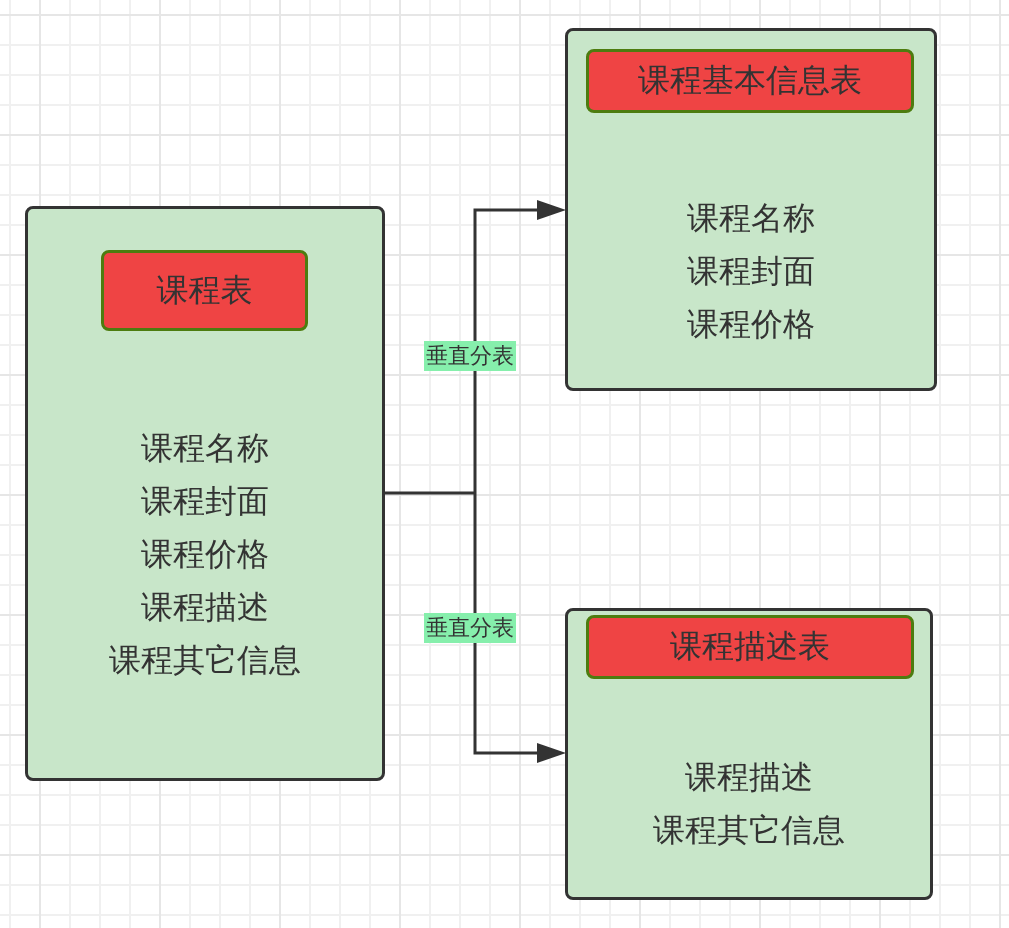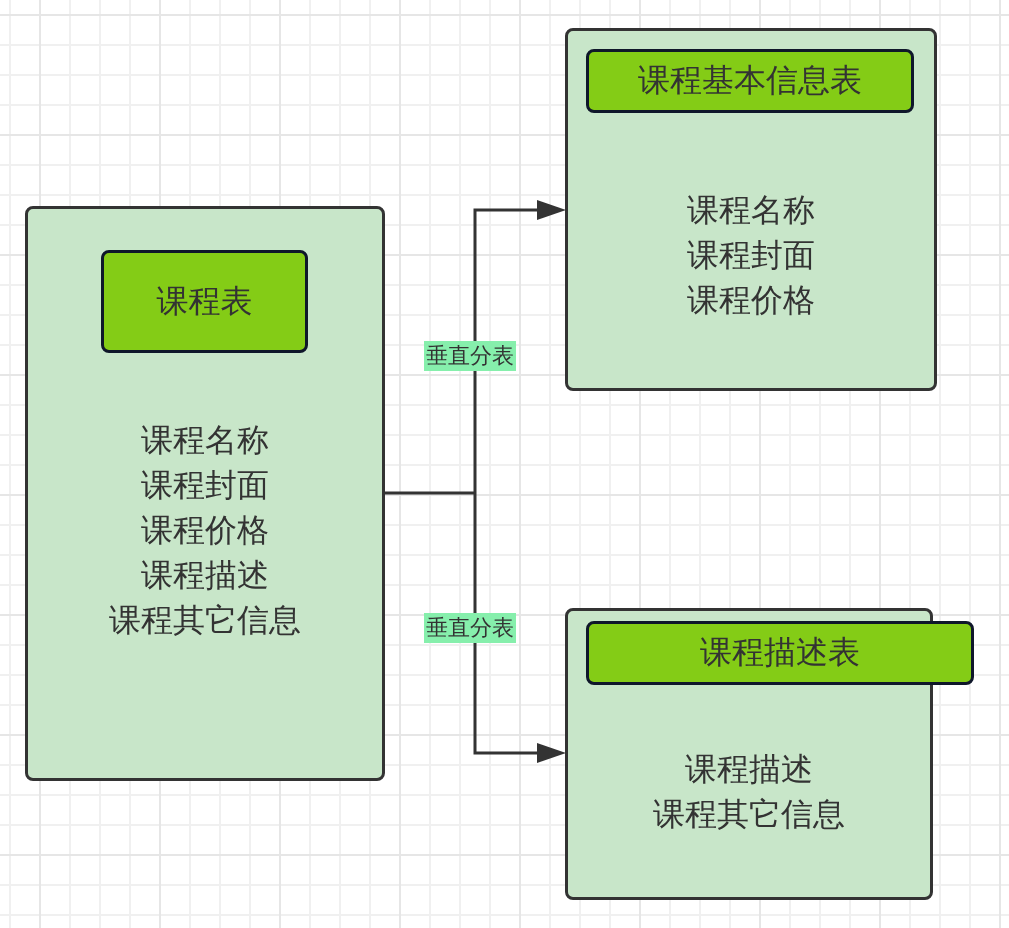--- a/index.html
+++ b/index.html
@@ -14,28 +14,28 @@
     background-size: 120px 120px, 120px 120px, 30px 30px, 30px 30px;
     background-position: 39px 0, 0 134px, 9px 0, 0 14px;
     font-family: "DejaVu Sans", "Liberation Sans", sans-serif;
     color:#333333;
   }
   .box {
     position:absolute; background:#c8e6c9; border:3px solid #333333; border-radius:8px;
     box-sizing:border-box;
   }
   .title {
-    position:absolute; background:#84cc16; border:3px solid #0f172a; border-radius:8px;
+    position:absolute; background:#ef4444; border:3px solid #4d7c0f; border-radius:8px;
     box-sizing:border-box; display:flex; align-items:center; justify-content:center;
     font-size:32px; color:#333333;
   }
   .fields {
     position:absolute; left:0; right:0; text-align:center; font-size:32px; line-height:45px; color:#333333;
   }
-  .fields div { white-space:nowrap; }
+  .fields div { white-space:nowrap;margin-top:8px; }
   svg.conn { position:absolute; left:0; top:0; }
   .edge-label {
     position:absolute; background:#86efac; font-size:22px; color:#333333; padding:0 2px;
     line-height:30px; white-space:nowrap;
   }
 </style>
 </head>
 <body>
 
 <svg class="conn" width="1009" height="928">
@@ -47,38 +47,38 @@
   <path d="M475 493 L475 210 L540 210" stroke="#333333" stroke-width="3" fill="none"></path>
   <polygon points="537,200 566,210 537,220" fill="#333333"></polygon>
   <path d="M475 493 L475 753 L540 753" stroke="#333333" stroke-width="3" fill="none"></path>
   <polygon points="537,743 566,753 537,763" fill="#333333"></polygon>
 </svg>
 
 <div class="edge-label" style="left:424px; top:341px;">垂直分表</div>
 <div class="edge-label" style="left:424px; top:613px;">垂直分表</div>
 
 <div class="box" style="left:25px; top:206px; width:360px; height:575px;">
-  <div class="title" style="left:73px; top:41px; width:207px; height:103px;">课程表</div>
+  <div class="title" style="left:73px; top:41px; width:207px; height:81px;">课程表</div>
   <div class="fields" style="top:209px;">
     <div>课程名称</div>
     <div>课程封面</div>
     <div>课程价格</div>
     <div>课程描述</div>
     <div>课程其它信息</div>
   </div>
 </div>
 
 <div class="box" style="left:565px; top:28px; width:372px; height:363px;">
   <div class="title" style="left:18px; top:18px; width:328px; height:64px;">课程基本信息表</div>
   <div class="fields" style="top:157px;">
     <div>课程名称</div>
     <div>课程封面</div>
     <div>课程价格</div>
   </div>
 </div>
 
 <div class="box" style="left:565px; top:608px; width:368px; height:292px;">
-  <div class="title" style="left:18px; top:10px; width:388px; height:64px;">课程描述表</div>
+  <div class="title" style="left:18px; top:4px; width:328px; height:64px;">课程描述表</div>
   <div class="fields" style="top:136px;">
     <div>课程描述</div>
     <div>课程其它信息</div>
   </div>
 </div>
 
 </body></html>

